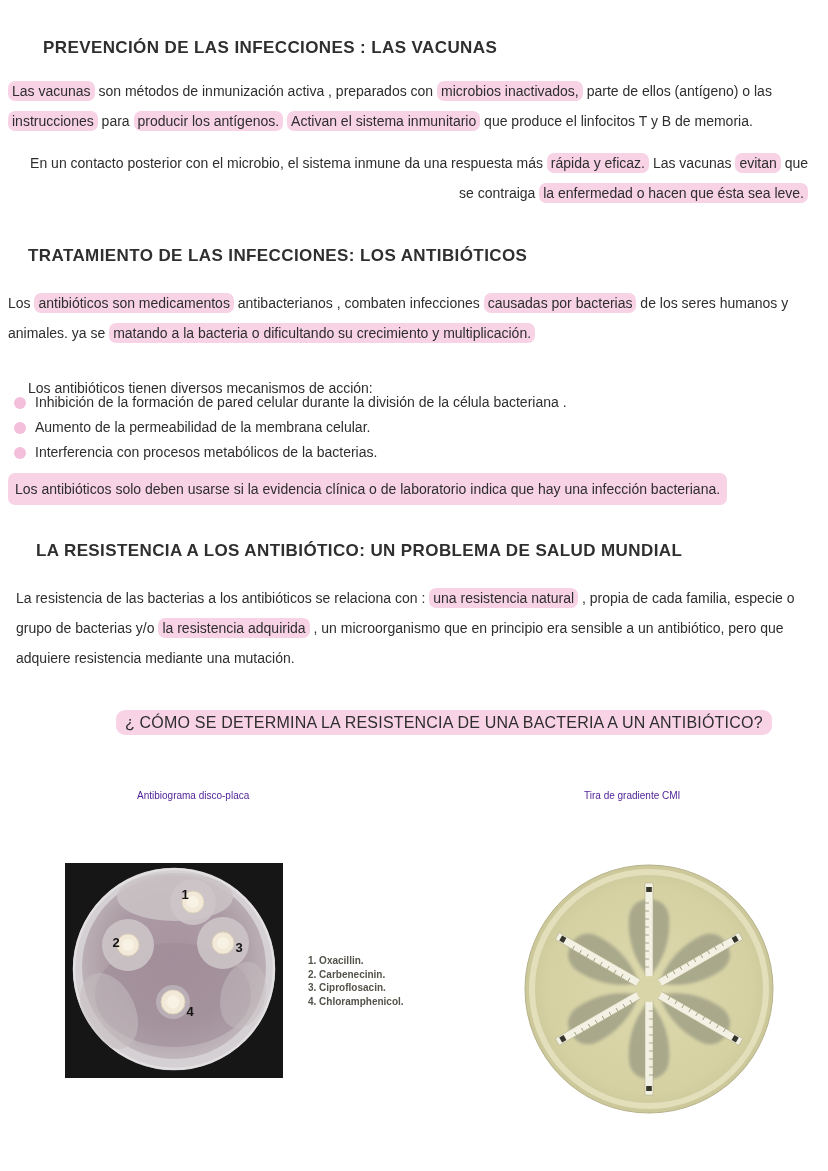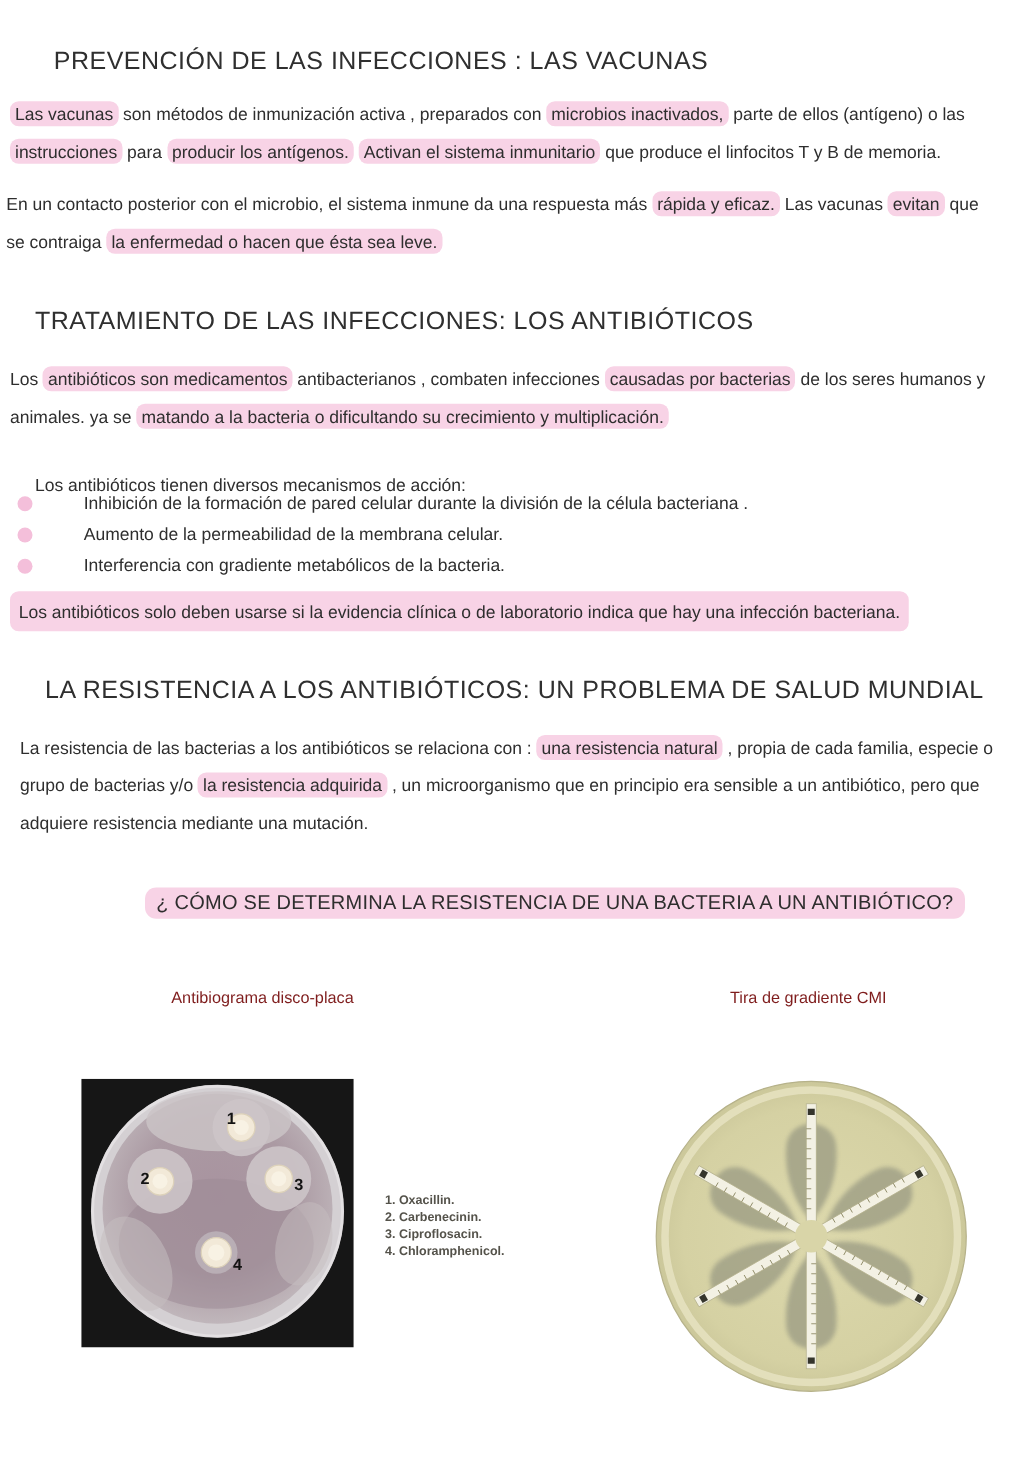--- a/index.html
+++ b/index.html
@@ -6,22 +6,22 @@
   .page{
     position:relative;
     width:828px;height:1171px;
     background:#ffffff;
     font-family:"Liberation Sans","DejaVu Sans",sans-serif;
     color:#2e2e2e;
     overflow:hidden;
   }
   .abs{position:absolute;}
   .h{
-    font-size:20px;
-    font-weight:normal;
+    font-size:17px;
+    font-weight:bold;
     letter-spacing:0.4px;
     color:#2f2f2f;
     white-space:nowrap;
   }
   .body{
     font-size:14px;
     line-height:30px;
     margin:0;
   }
   .hl{
@@ -29,35 +29,35 @@
     border-radius:7px;
     padding:2px 4px;
     box-decoration-break:clone;
     -webkit-box-decoration-break:clone;
   }
   .note-line .hl{padding:8px 7px;}
   .mech-intro{font-size:14px;margin:0;}
   ul.mechs{list-style:none;margin:0;padding:0;}
   ul.mechs li{
     display:flex;align-items:center;
-    font-size:14px;line-height:25px;gap:32px;
+    font-size:14px;line-height:25px;
   }
   .dot{
     width:12px;height:12px;border-radius:50%;
     background:#f4bfda;
     margin-right:9px;flex:0 0 auto;
   }
   .question{
     font-size:16px;
     font-weight:normal;
     letter-spacing:0.2px;
     white-space:nowrap;
   }
   .question .hl{padding:4px 9px;border-radius:9px;}
-  .fig-label{font-size:13px;color:#7f1d1d;white-space:nowrap;}
+  .fig-label{font-size:10px;color:#4c1d95;white-space:nowrap;}
   .ab-list{
     font-size:10px;
     line-height:13.5px;
     font-weight:bold;
     color:#54524a;
   }
   .ab-list div{white-space:nowrap;}
   svg text.disclabel{
     font-family:"Liberation Sans","DejaVu Sans",sans-serif;
     font-size:13px;font-weight:bold;fill:#131313;
@@ -65,48 +65,48 @@
 </style>
 </head>
 <body>
 
 <div class="page">
 
   <div class="abs h" style="left:43px;top:38px;">PREVENCIÓN DE LAS INFECCIONES : LAS VACUNAS</div>
 
   <p class="abs body" style="left:8px;top:76px;width:812px;"><span class="hl">Las vacunas</span><span> son métodos de inmunización activa , preparados con </span><span class="hl">microbios inactivados,</span><span> parte de ellos (antígeno) o las </span><span class="hl">instrucciones</span><span> para </span><span class="hl">producir los antígenos.</span><span> </span><span class="hl">Activan el sistema inmunitario</span><span> que produce el linfocitos T y B de memoria.</span></p>
 
-  <p class="abs body" style="left:5px;top:148px;width:792px;"><span>En un contacto posterior con el microbio, el sistema inmune da una respuesta más </span><span class="hl">rápida y eficaz.</span><span> Las vacunas </span><span class="hl">evitan</span><span> que se contraiga </span><span class="hl">la enfermedad o hacen que ésta sea leve.</span></p>
+  <p class="abs body" style="left:16px;top:148px;width:792px;text-align:right;"><span>En un contacto posterior con el microbio, el sistema inmune da una respuesta más </span><span class="hl">rápida y eficaz.</span><span> Las vacunas </span><span class="hl">evitan</span><span> que se contraiga </span><span class="hl">la enfermedad o hacen que ésta sea leve.</span></p>
 
   <div class="abs h" style="left:28px;top:246px;">TRATAMIENTO DE LAS INFECCIONES: LOS ANTIBIÓTICOS</div>
 
   <p class="abs body" style="left:8px;top:288px;width:804px;"><span>Los </span><span class="hl">antibióticos son medicamentos</span><span> antibacterianos , combaten infecciones </span><span class="hl">causadas por bacterias</span><span> de los seres humanos y animales. ya se </span><span class="hl">matando a la bacteria o dificultando su crecimiento y multiplicación.</span></p>
 
   <p class="abs mech-intro" style="left:28px;top:380px;">Los antibióticos tienen diversos mecanismos de acción:</p>
 
   <ul class="abs mechs" style="left:14px;top:390px;width:790px;">
     <li>
       <span class="dot"></span>
       <span>Inhibición de la formación de pared celular durante la división de la célula bacteriana .</span>
     </li>
     <li>
       <span class="dot"></span>
       <span>Aumento de la permeabilidad de la membrana celular.</span>
     </li>
     <li>
       <span class="dot"></span>
-      <span>Interferencia con gradiente metabólicos de la bacteria.</span>
+      <span>Interferencia con procesos metabólicos de la bacterias.</span>
     </li>
   </ul>
 
   <div class="abs body note-line" style="left:8px;top:474px;">
     <span class="hl">Los antibióticos solo deben usarse si la evidencia clínica o de laboratorio indica que hay una infección bacteriana.</span>
   </div>
 
-  <div class="abs h" style="left:36px;top:541px;">LA RESISTENCIA A LOS ANTIBIÓTICOS: UN PROBLEMA DE SALUD MUNDIAL</div>
+  <div class="abs h" style="left:36px;top:541px;">LA RESISTENCIA A LOS ANTIBIÓTICO: UN PROBLEMA DE SALUD MUNDIAL</div>
 
   <p class="abs body" style="left:16px;top:583px;width:798px;"><span>La resistencia de las bacterias a los antibióticos se relaciona con : </span><span class="hl">una resistencia natural</span><span> , propia de cada familia, especie o grupo de bacterias y/o </span><span class="hl">la resistencia adquirida</span><span> , un microorganismo que en principio era sensible a un antibiótico, pero que adquiere resistencia mediante una mutación.</span></p>
 
   <div class="abs question" style="left:116px;top:714px;">
     <span class="hl">¿ CÓMO SE DETERMINA LA RESISTENCIA DE UNA BACTERIA A UN ANTIBIÓTICO?</span>
   </div>
 
   <div class="abs fig-label" style="left:137px;top:790px;">Antibiograma disco-placa</div>
   <div class="abs fig-label" style="left:584px;top:790px;">Tira de gradiente  CMI</div>
 

